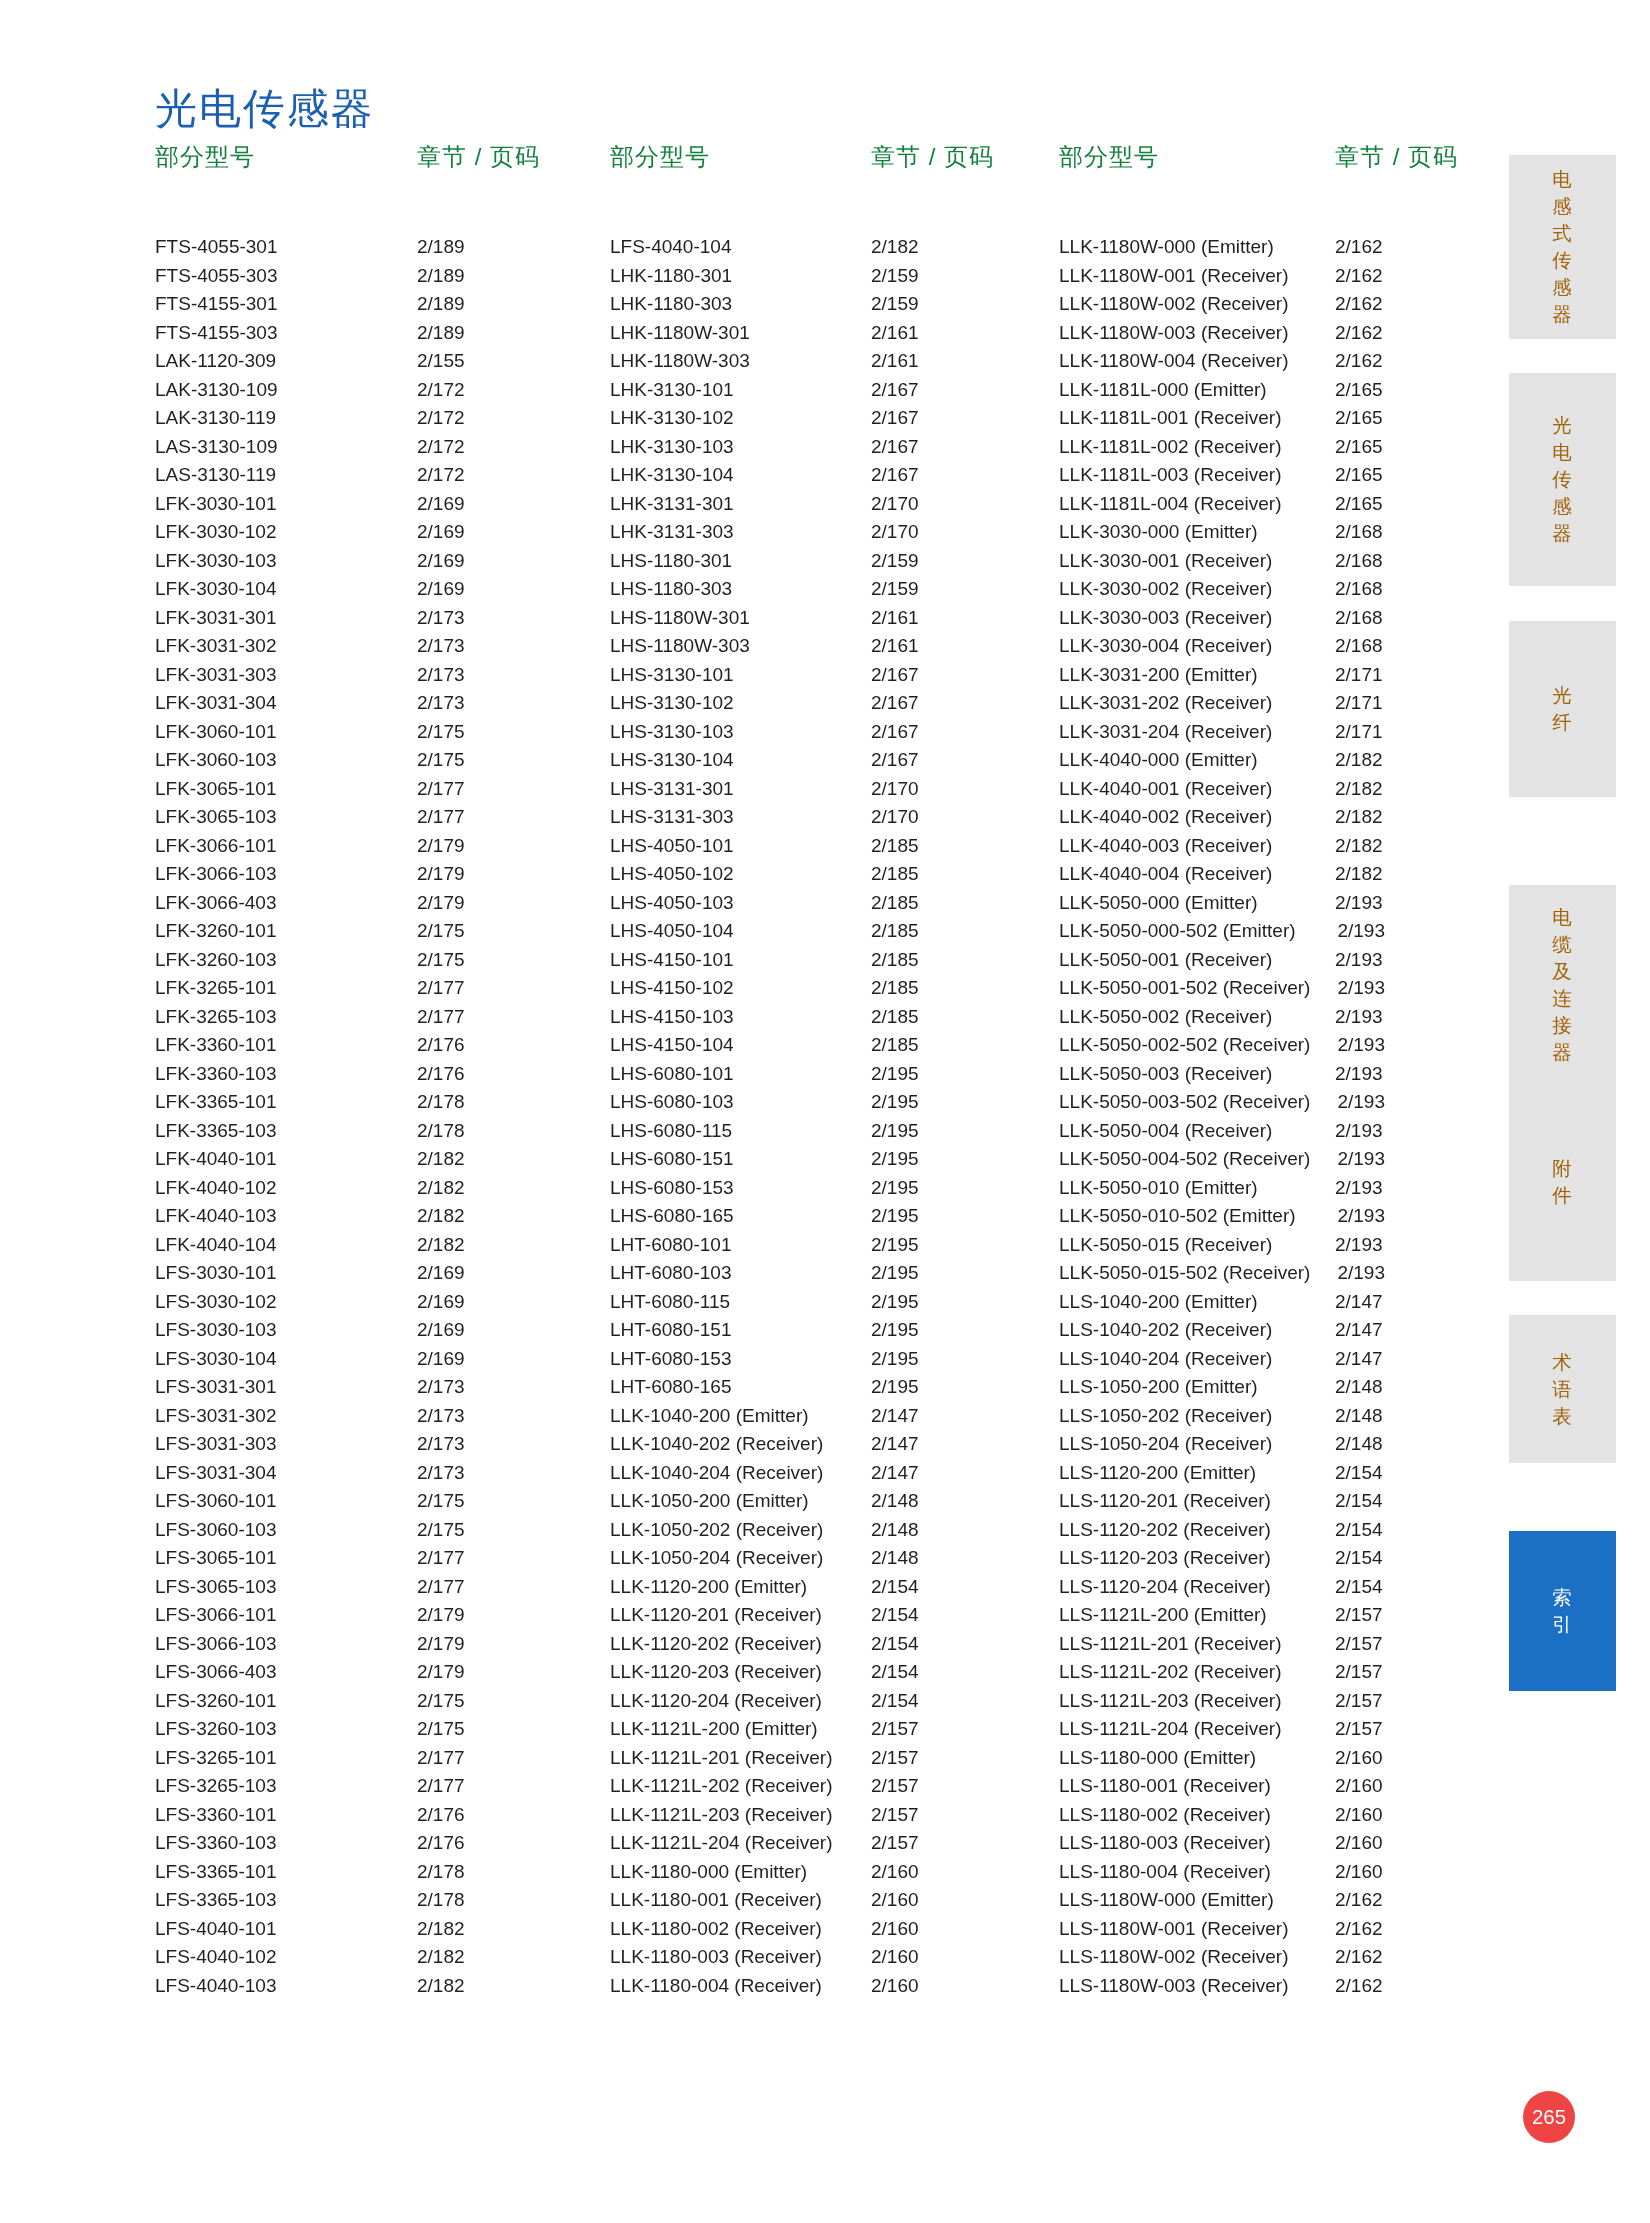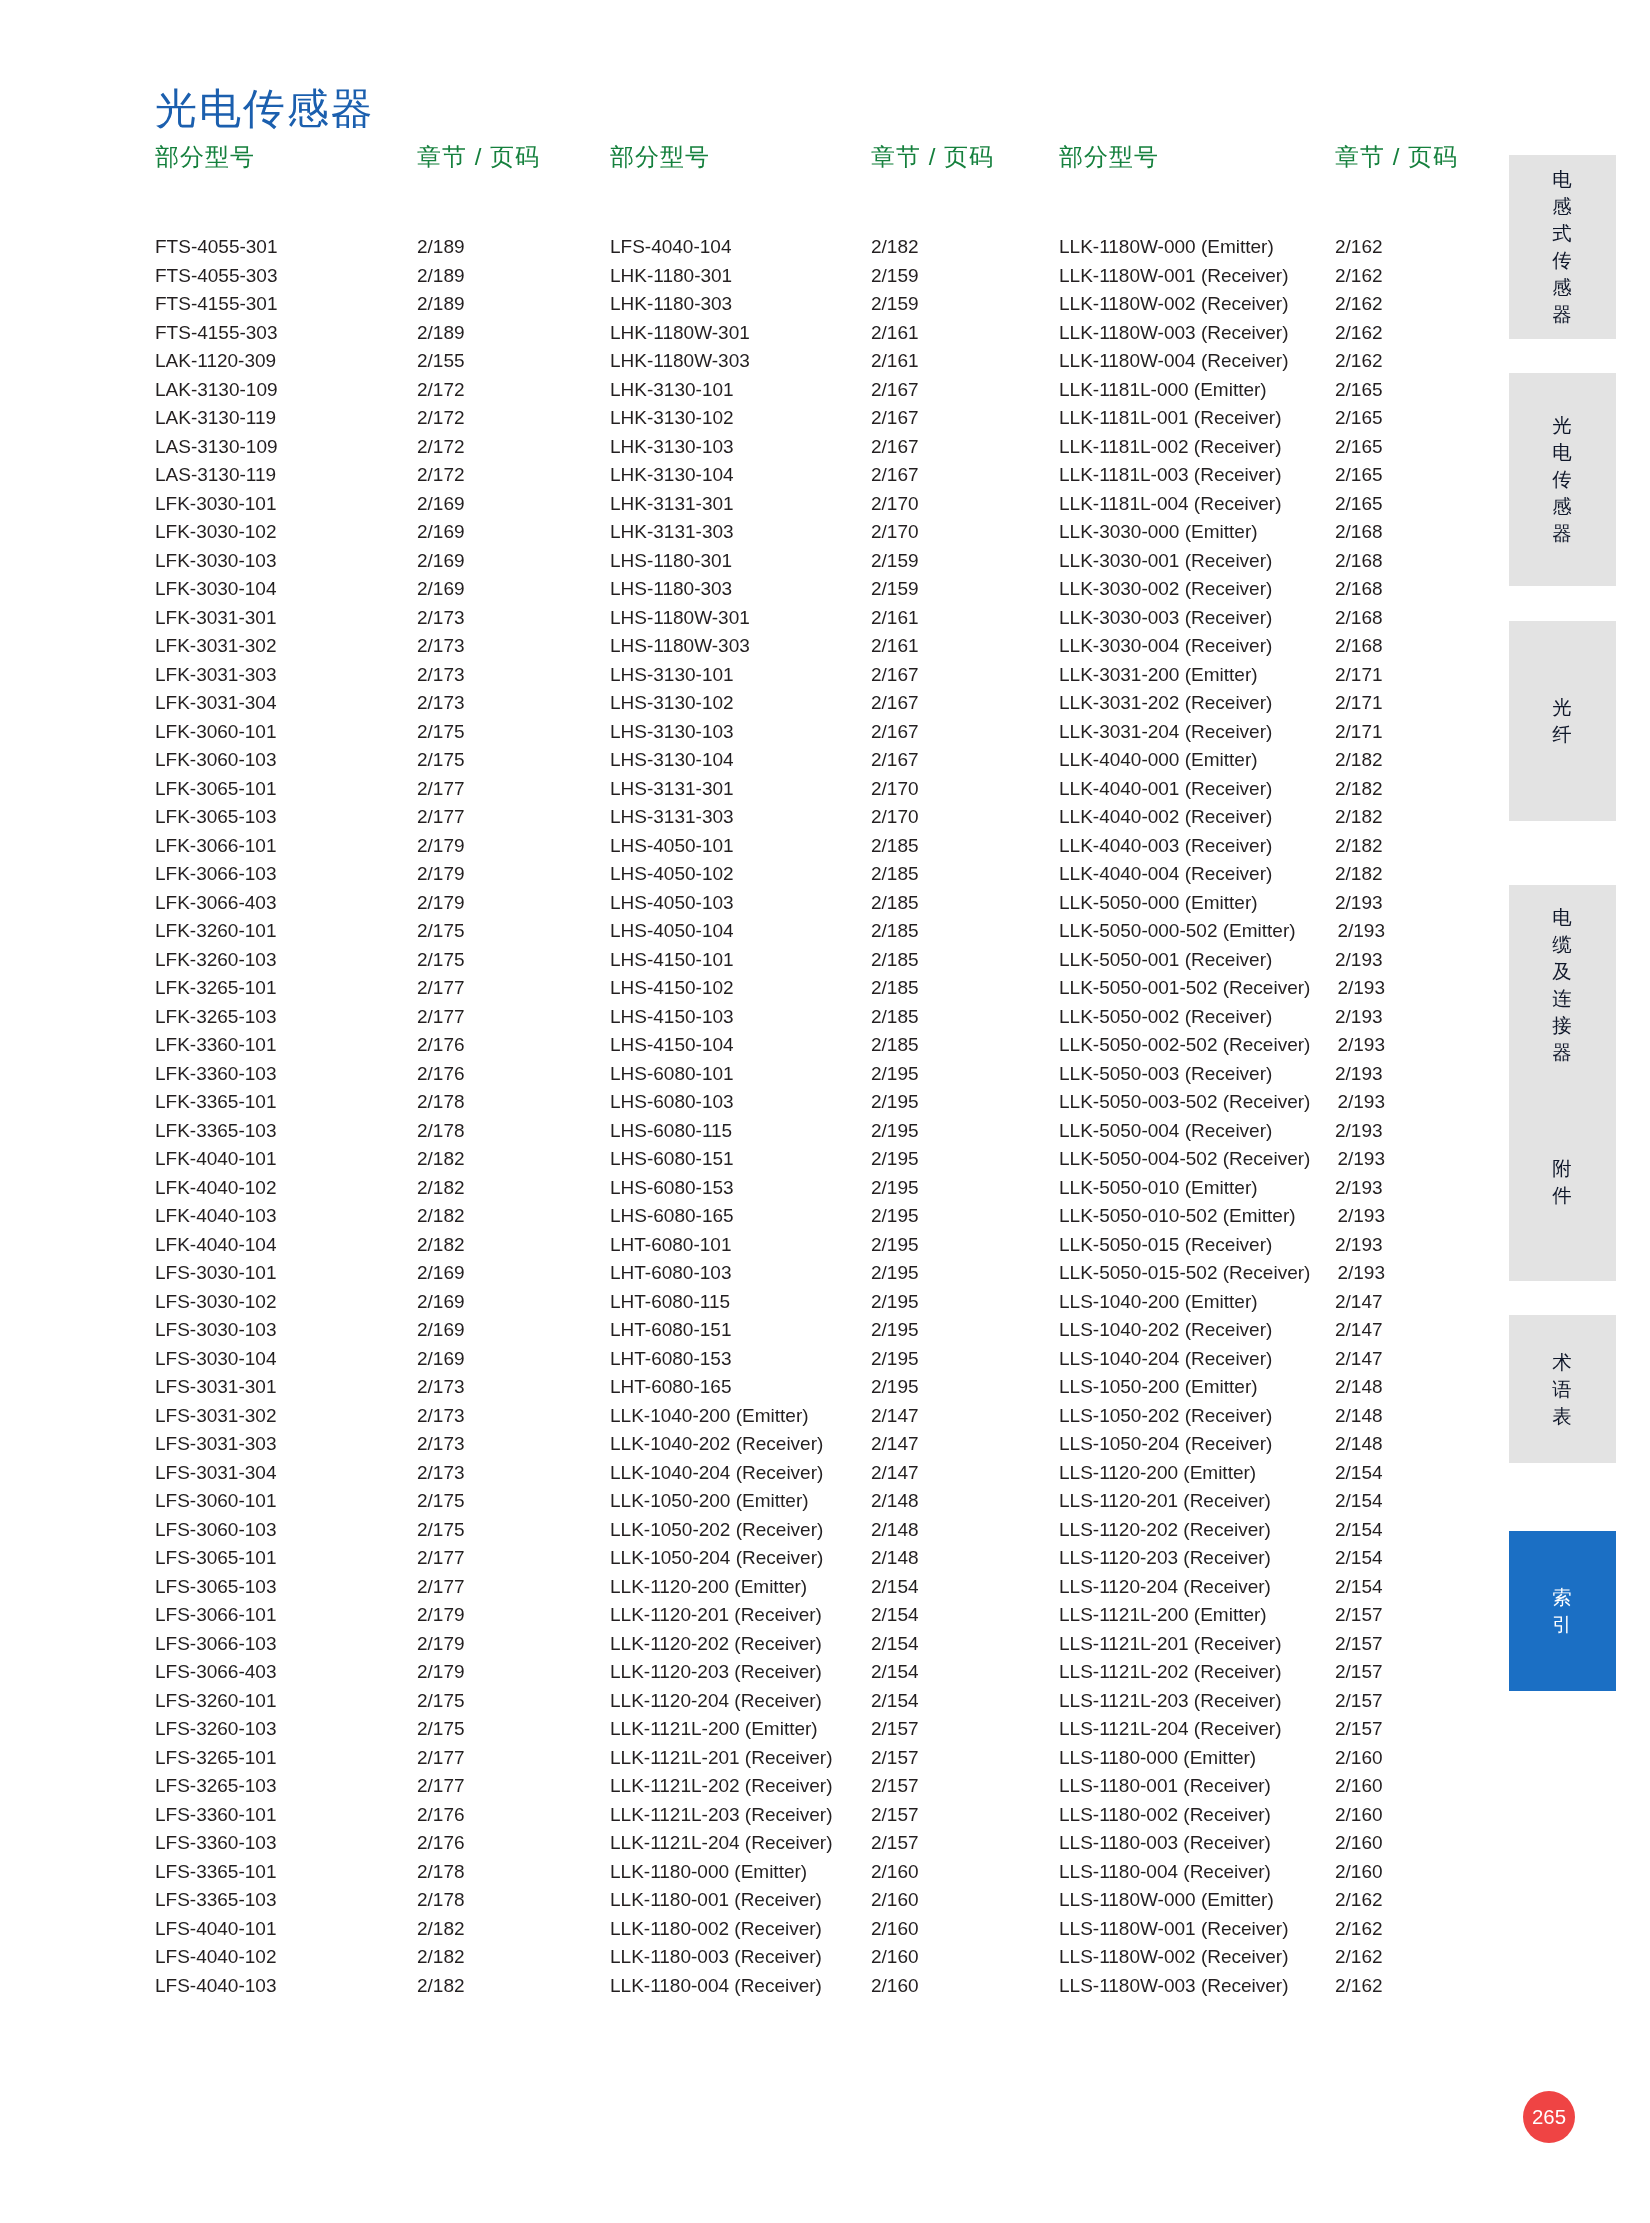--- a/index.html
+++ b/index.html
@@ -94,21 +94,21 @@
     position: absolute;
     left: 1509px;
     top: 155px;
     width: 107px;
   }
   .tab {
     position: absolute;
     left: 0;
     width: 107px;
     background: #e3e3e3;
-    color: #0f172a;
+    color: #a16207;
     font-size: 19.4px;
     line-height: 27px;
     text-align: center;
     letter-spacing: 1px;
     display: flex;
     align-items: center;
     justify-content: center;
   }
   .tab .tlabel {
     display: block;
@@ -904,21 +904,21 @@
       </div>
   </div>
 
   <div class="tabs" id="tabs">
       <div class="tab" style="top: 0px; height: 184px;">
         <span class="tlabel">电感式传感器</span>
       </div>
       <div class="tab" style="top: 218px; height: 213px;">
         <span class="tlabel">光电传感器</span>
       </div>
-      <div class="tab" style="top: 466px; height: 200px; font-family: Liberation Serif, serif;">
+      <div class="tab" style="top: 466px; height: 176px; font-family: Liberation Serif, serif;">
         <span class="tlabel">光纤</span>
       </div>
       <div class="tab" style="top: 694px; height: 199px; margin-top: 36px;">
         <span class="tlabel">电缆及连接器</span>
       </div>
       <div class="tab" style="top: 927px; height: 199px;">
         <span class="tlabel">附件</span>
       </div>
       <div class="tab" style="top: 1160px; height: 148px;">
         <span class="tlabel">术语表</span>

